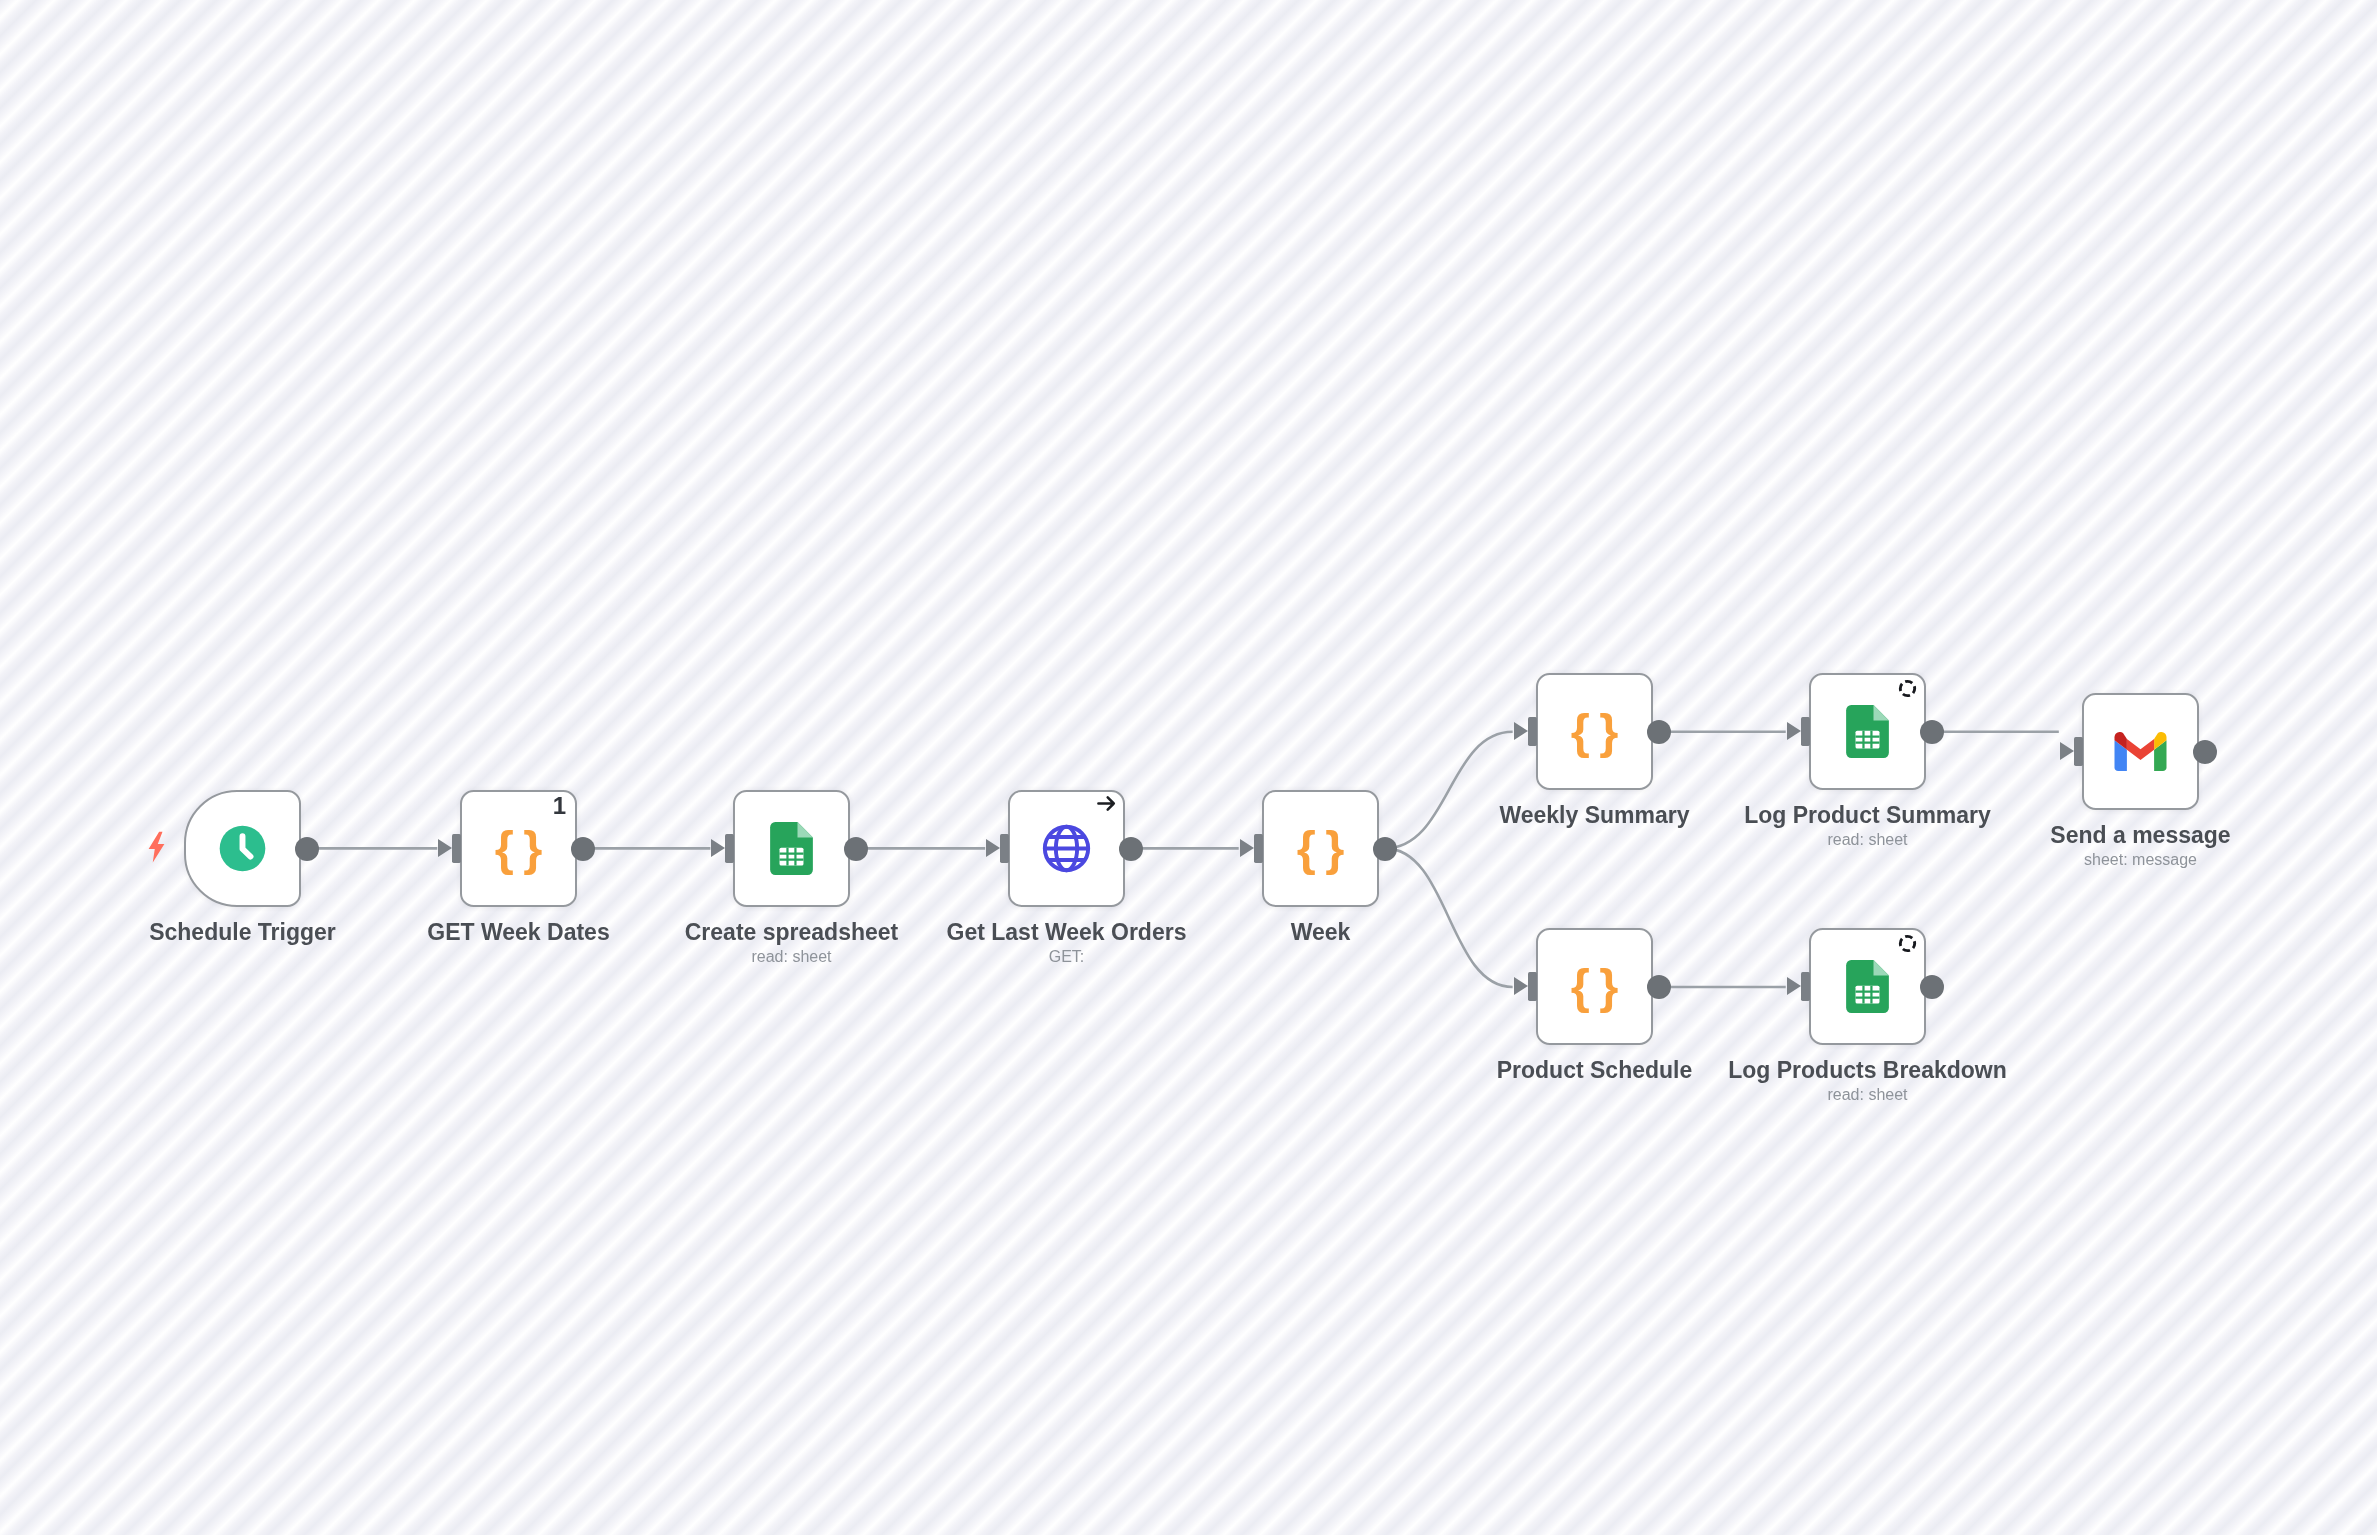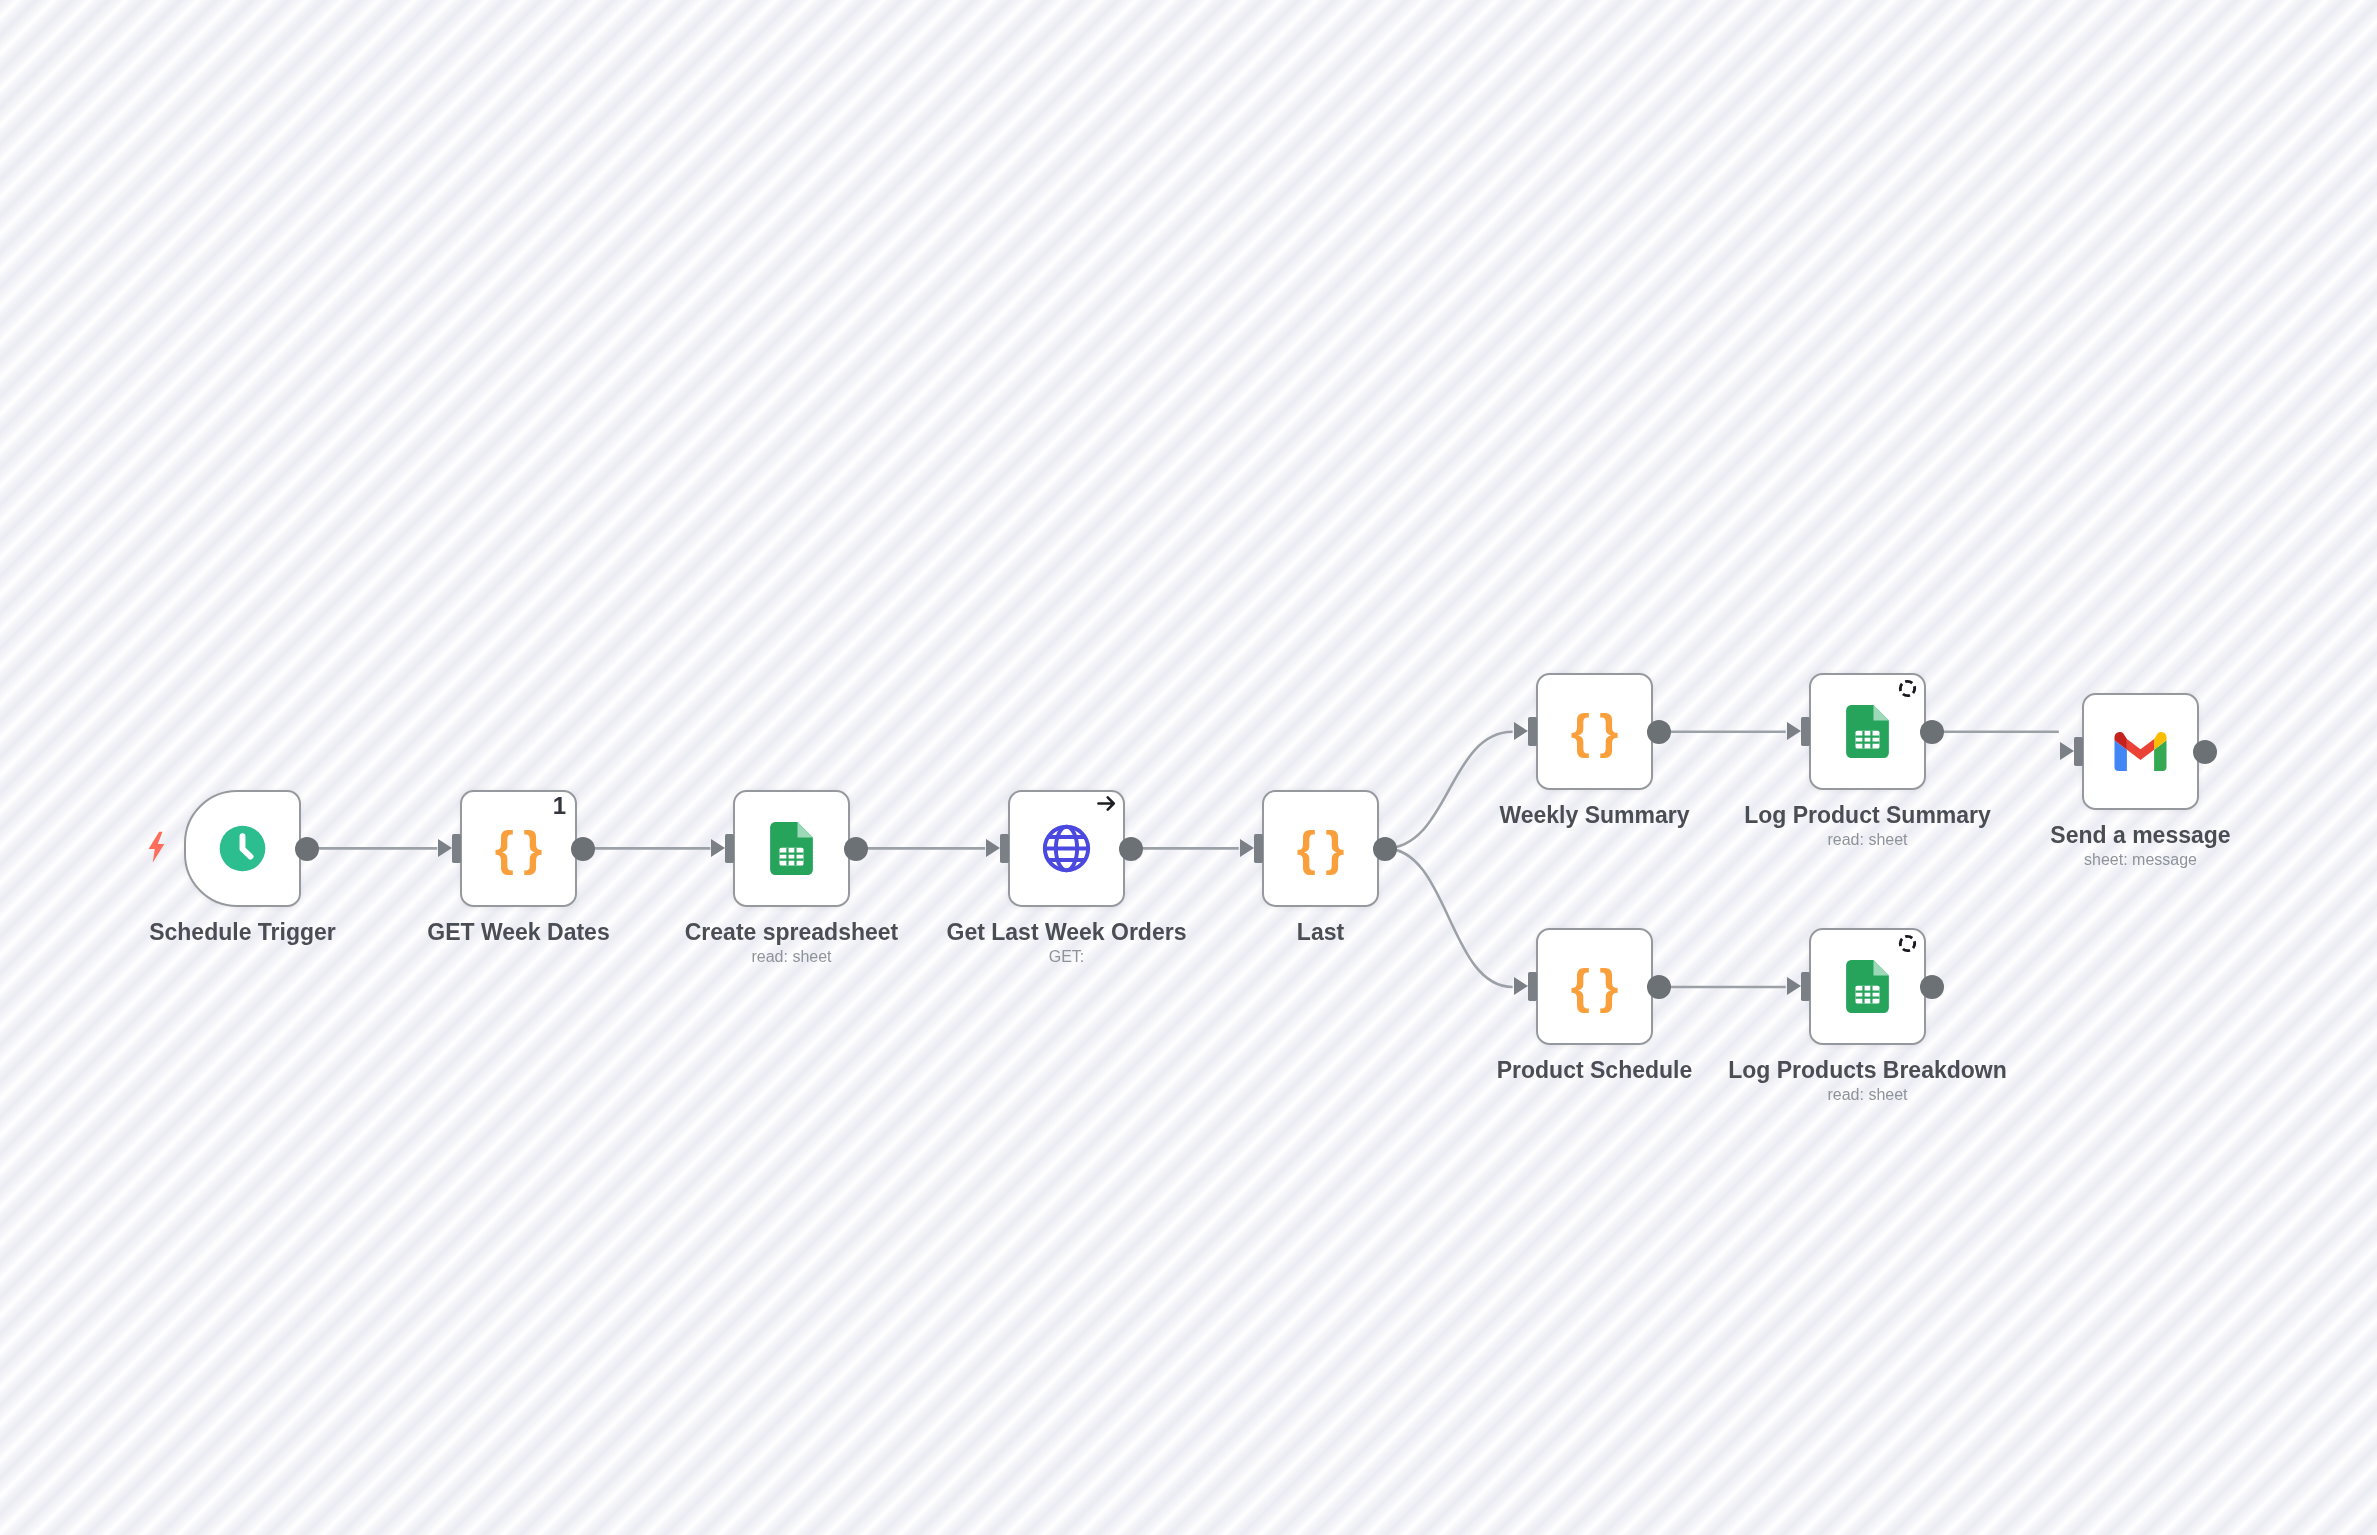--- a/index.html
+++ b/index.html
@@ -141,21 +141,21 @@
         <span class="icon">
           <span class="braces">
             <span>{</span>
             <span>}</span>
           </span>
         </span>
       </div>
       <span class="in-arrow"></span>
       <span class="in-bar"></span>
       <span class="out-dot"></span>
-      <div class="node-label">Last</div>
+      <div class="node-label">Week</div>
     </div>
     <div class="node" style="left: 1536px; top: 673px;">
       <div class="node-box">
         <span class="icon">
           <span class="braces">
             <span>{</span>
             <span>}</span>
           </span>
         </span>
       </div>

